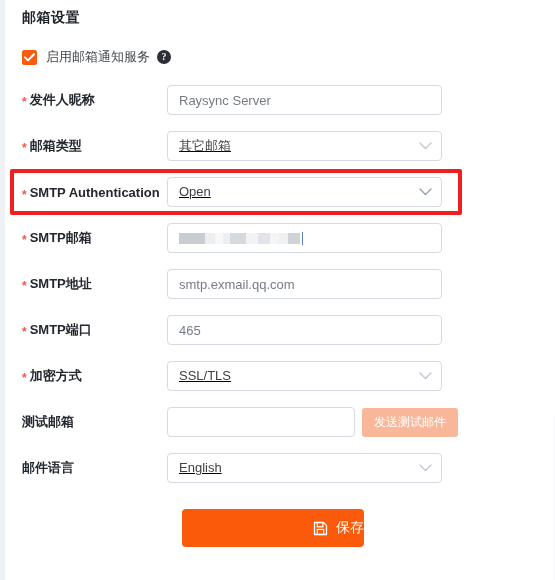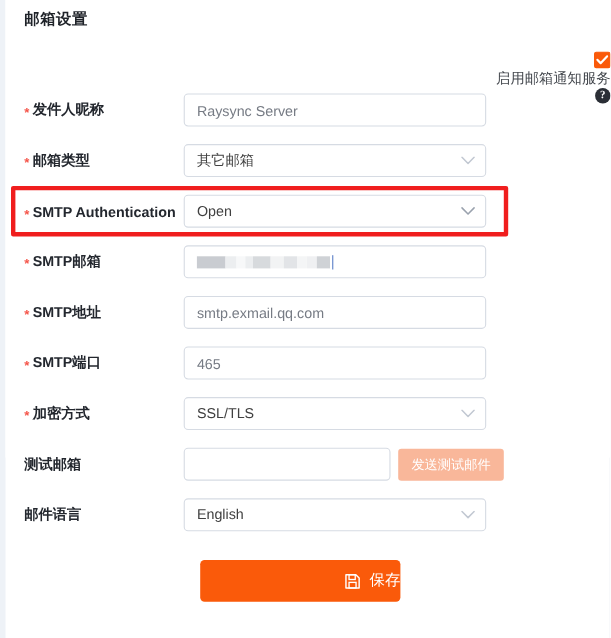--- a/index.html
+++ b/index.html
@@ -44,24 +44,23 @@
     font-size: 14px;
     font-weight: bold;
     color: #1f2329;
     letter-spacing: 0.5px;
     padding-top: 9px;
   }
 
   
   .enable-row {
     display: flex;
-    align-items: flex-end;
+    align-items: center;
     margin-top: 20px;
     height: 20px;
-    flex-direction: column;
   }
 
   .checkbox {
     width: 15px; height: 15px;
     border-radius: 2px;
     background: #fa5a0a;
     border: 1px solid #fa5a0a;
     display: flex;
     align-items: center;
     justify-content: center;
@@ -123,20 +122,21 @@
     margin-right: 3px;
     line-height: 1;
     position: relative;
     top: 2px;
   }
 
   .field {
     position: relative;
     width: 275px;
     flex: none;
+    text-decoration: underline;
   }
   .field.narrow { width: 188px; }
 
   .input {
     width: 100%;
     height: 30px;
     border: 1px solid #d6dbe3;
     border-radius: 4px;
     background: #ffffff;
     padding: 0 11px;

